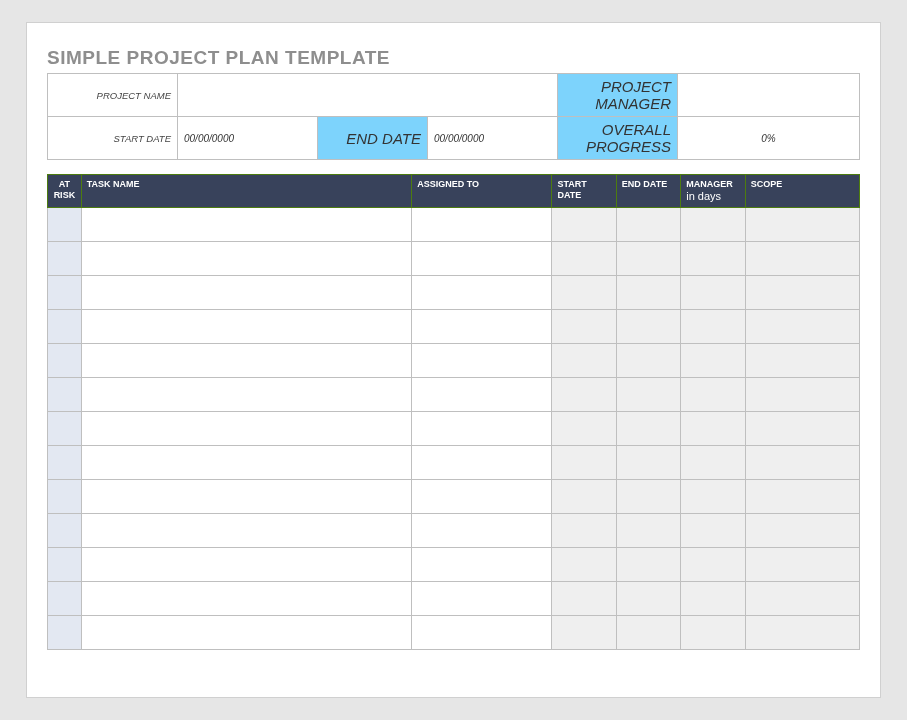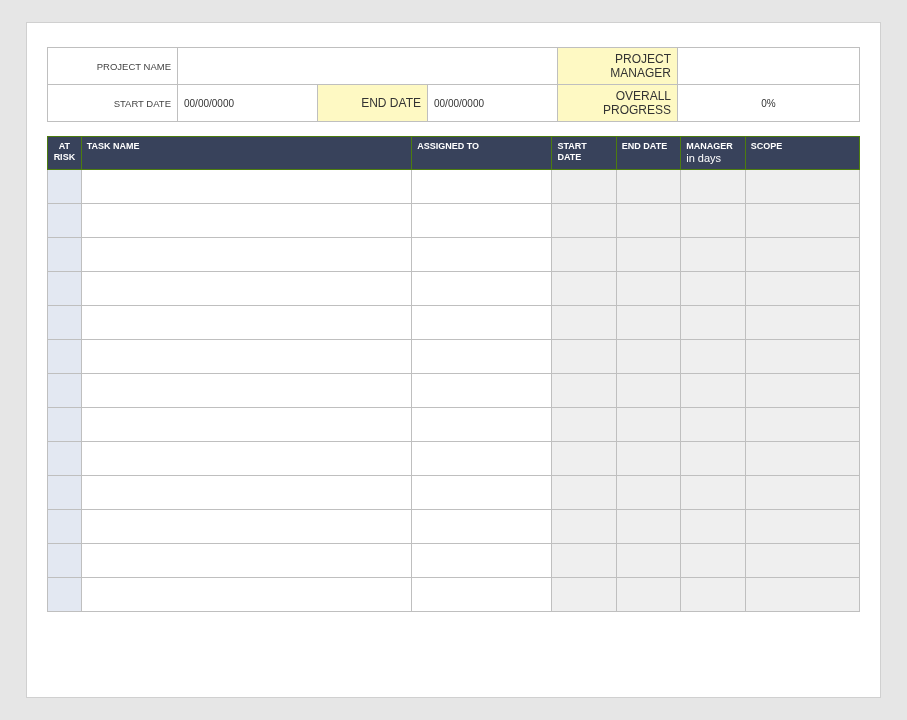--- a/index.html
+++ b/index.html
@@ -30,34 +30,35 @@
     border-collapse: collapse;
     font-size: 10px;
     color: #333;
     margin-bottom: 14px;
   }
   .info-table td {
     border: 1px solid #bfbfbf;
     padding: 4px 6px;
     height: 22px;
     vertical-align: middle;
+    font-style: italic;
   }
   .info-label {
     text-align: right;
     font-weight: 400;
     color: #444;
     background: #ffffff;
     width: 130px;
     font-size: 9.5px;
   }
   .info-label-alt {
     text-align: right;
-    background: #fef9c3;
+    background: #7dd3fc;
     width: 120px;
-    font-size: 12px;
+    font-size: 15px;
   }
   .info-value {
     font-size: 10px;
     color: #333;
     padding-left: 6px;
   }
   .progress-val {
     text-align: center;
   }
   .task-table {
@@ -94,20 +95,21 @@
   .td-end { background: #efefef; width: 62px; }
   .td-dur { background: #efefef; width: 62px; }
   .td-status { background: #efefef; width: 110px; }
   .th-risk { width: 30px; text-align: center !important; }
 </style>
 </head>
 <body>
 
 <div class="page">
 
+  <div class="title">SIMPLE PROJECT PLAN TEMPLATE</div>
 
   <table class="info-table">
     <tbody>
         <tr>
       <td class="info-label">PROJECT NAME</td>
       <td class="info-value" colspan="3"></td>
       <td class="info-label-alt">PROJECT MANAGER</td>
       <td class="info-value"></td>
     </tr>
     <tr>

